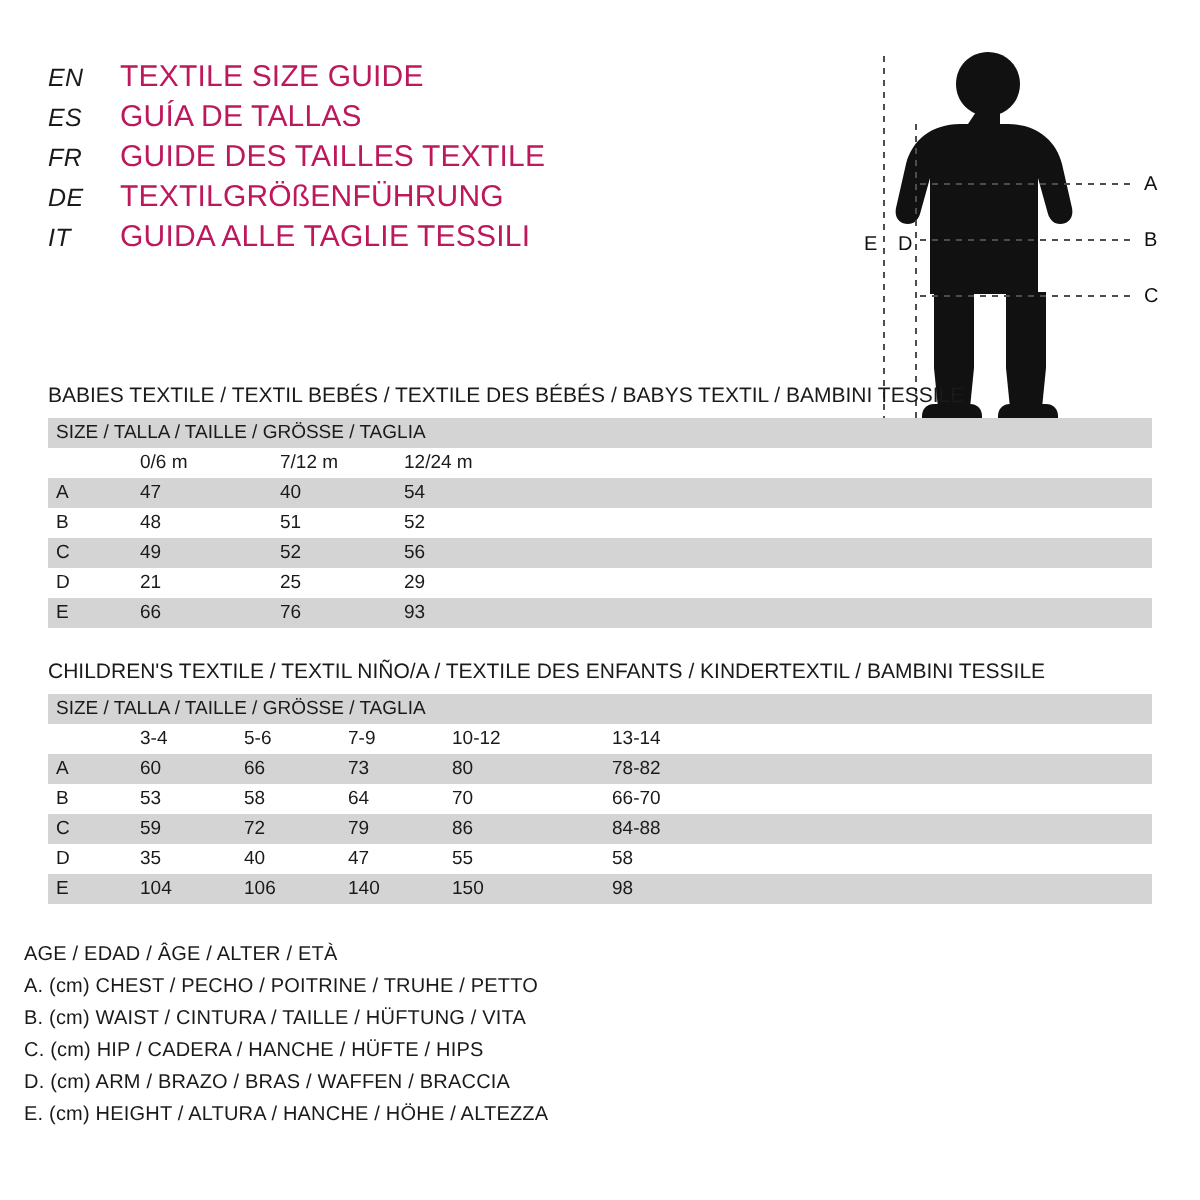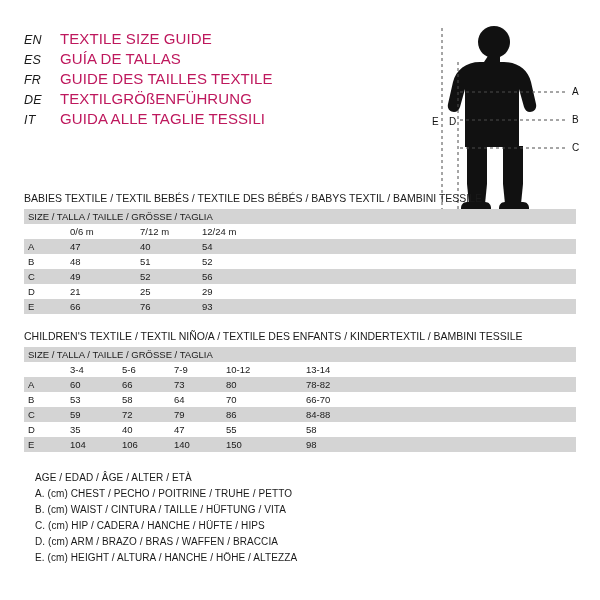--- a/index.html
+++ b/index.html
@@ -94,21 +94,21 @@
   .children col.c1 { width: 52px; }
   .children col.c2 { width: 52px; }
   .children col.c3 { width: 52px; }
   .children col.c4 { width: 80px; }
   .children col.c5 { width: 80px; }
   .children col.cfill { width: auto; }
 
   
   .legend {
     position: absolute;
-    left: 35px;
+    left: 12px;
     top: 472px;
     width: 460px;
   }
   .legend-line {
     font-size: 10px;
     color: #1a1a1a;
     margin-bottom: 5px;
     letter-spacing: 0.1px;
   }
 </style>

